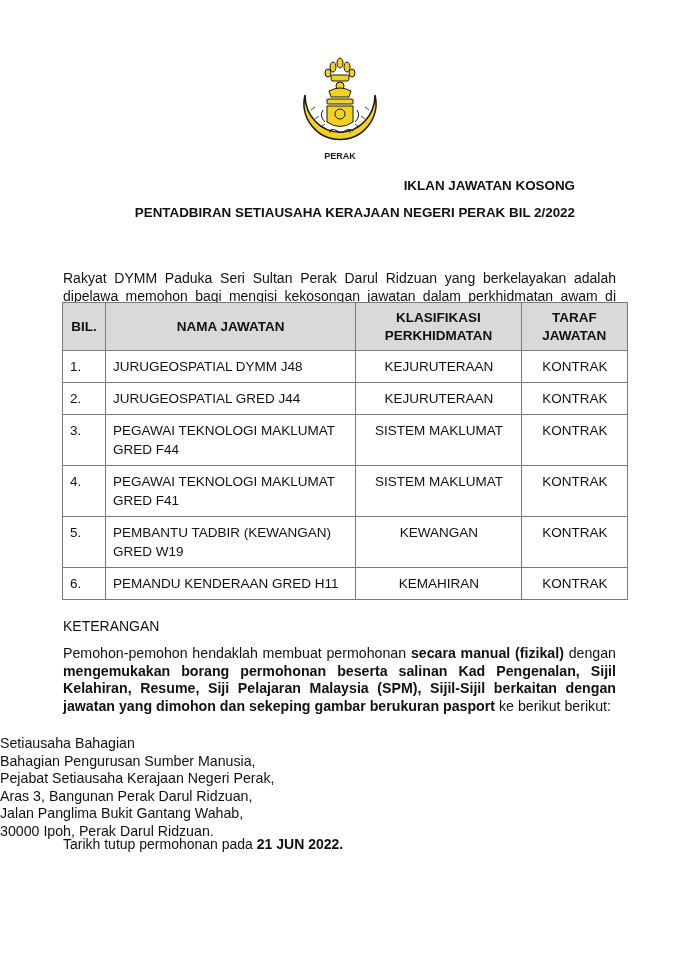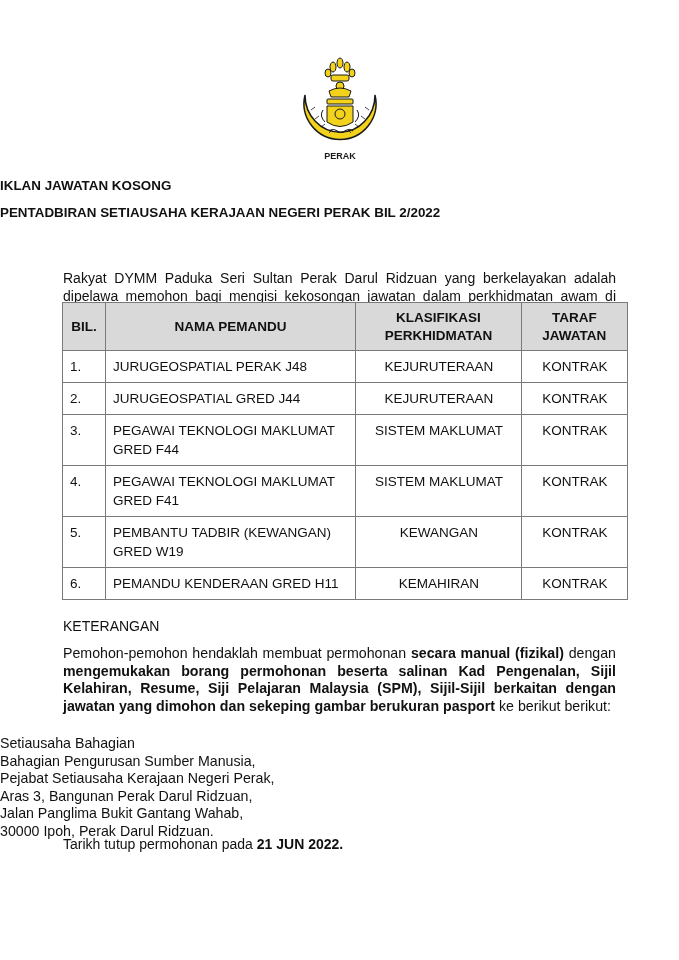--- a/index.html
+++ b/index.html
@@ -1,19 +1,19 @@
 <!DOCTYPE html>
 <html><head>
 <meta charset="utf-8">
 <style>
   html, body { margin:0; padding:0; background:#ffffff; }
   body { width:679px; height:960px; position:relative; overflow:hidden;
          font-family:"Liberation Sans", sans-serif; color:#111; }
   .logo { position:absolute; left:291px; top:55px; width:98px; height:108px; }
-  .title { position:absolute; left:0; width:575px; text-align:left; font-weight:bold; font-size:13.4px; }
+  .title { position:absolute; left:0; width:575px; text-align:right; font-weight:bold; font-size:13.4px; }
   .t1 { top:178px; }
   .t2 { top:205px; }
   .intro { position:absolute; left:63px; width:553px; top:237px; font-size:14px; line-height:17.5px; text-align:justify;margin-top:33px; }
   table { position:absolute; left:62px; top:302px; width:566px; border-collapse:collapse; font-size:13.5px; }
   th, td { border:1.2px solid #7a7a7a; }
   th { background:#d9d9d9; font-weight:bold; text-align:center; height:47px; padding:0 4px; line-height:18px; }
   td { vertical-align:top; padding:6px 6px 6px 7px; line-height:19px; }
   td.c { text-align:center; }
   td.bil { width:28px; }
   .col-bil { width:42px; } .col-nama { width:245px; } .col-klas { width:162px; } .col-taraf { width:104px; }
@@ -63,29 +63,29 @@
 <table>
   <colgroup>
     <col class="col-bil">
       <col class="col-nama">
       <col class="col-klas">
       <col class="col-taraf">
   </colgroup>
   <thead>
     <tr>
       <th><span>BIL.</span></th>
-      <th><span>NAMA PEMANDU</span></th>
+      <th><span>NAMA JAWATAN</span></th>
       <th><span>KLASIFIKASI</span><br><span>PERKHIDMATAN</span></th>
       <th><span>TARAF</span><br><span>JAWATAN</span></th>
     </tr>
   </thead>
   <tbody id="tbody">
       <tr>
         <td class="bil"><span>1.</span></td>
-        <td><span>JURUGEOSPATIAL PERAK J48</span></td>
+        <td><span>JURUGEOSPATIAL DYMM J48</span></td>
         <td class="c"><span>KEJURUTERAAN</span></td>
         <td class="c"><span>KONTRAK</span></td>
       </tr>
       <tr>
         <td class="bil"><span>2.</span></td>
         <td><span>JURUGEOSPATIAL GRED J44</span></td>
         <td class="c"><span>KEJURUTERAAN</span></td>
         <td class="c"><span>KONTRAK</span></td>
       </tr>
       <tr>

